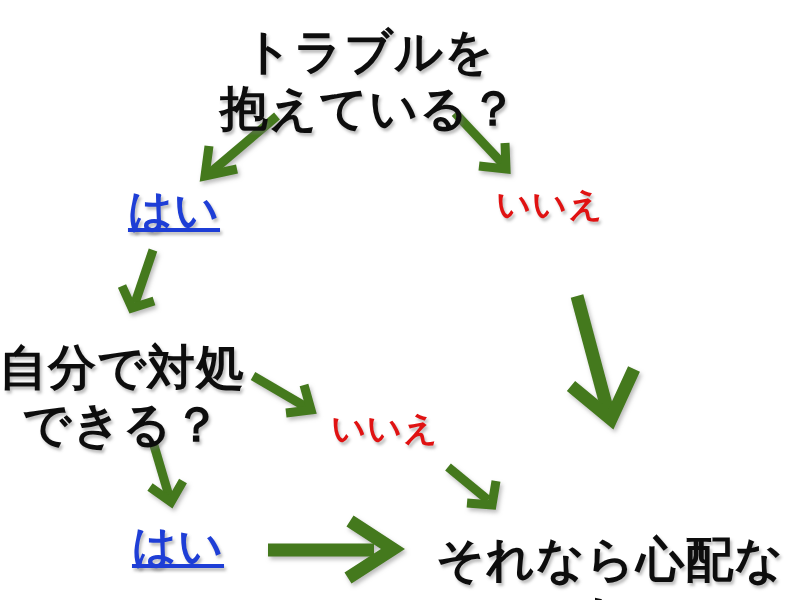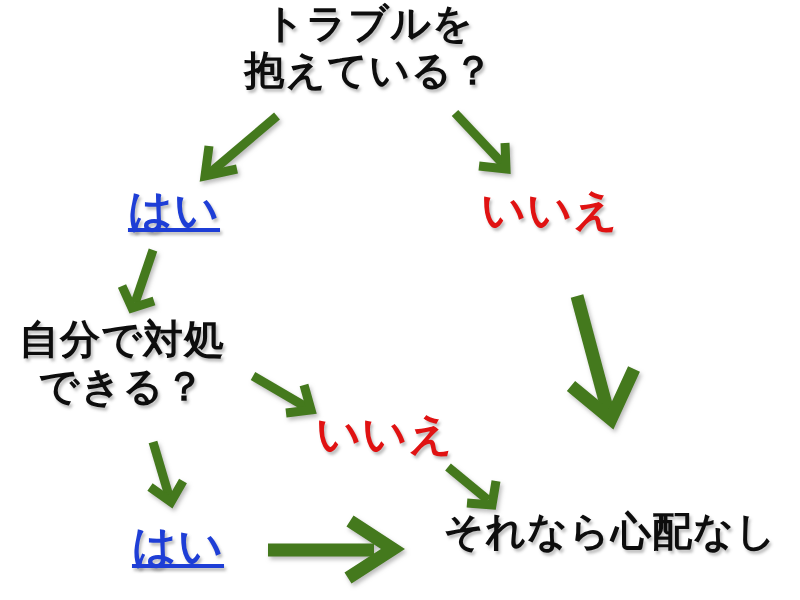--- a/index.html
+++ b/index.html
@@ -18,23 +18,23 @@
   }
   .node {
     position: absolute;
     font-weight: bold;
     text-align: center;
     white-space: pre-line;
     line-height: 1.18;
     text-shadow: 2px 3px 3px rgba(110,110,110,0.45);
     letter-spacing: 1px;
   }
-  .node.black { color: var(--text-black, #0d0d0d); font-size: 40px; }
+  .node.black { color: var(--text-black, #0d0d0d); font-size: 48px; margin-top: 24px; }
   .node.blue  { color: var(--yes-blue, #1e3ed6); font-size: 44px; text-decoration: underline; }
-  .node.red   { color: var(--no-red, #e01212);  font-size: 44px; }
+  .node.red   { color: var(--no-red, #e01212);  font-size: 34px; }
   .arrows {
     position: absolute;
     left: 0; top: 0;
     width: 800px;
     height: 600px;
     filter: drop-shadow(2px 3px 2px rgba(120,120,120,0.5));
   }
   .arrow { stroke: var(--arrow-green, #44791d); fill: none; stroke-linejoin: miter; }
   .arrow line, .arrow polyline { stroke-linecap: butt; }
   .arrow.small { stroke-width: 9px; }

